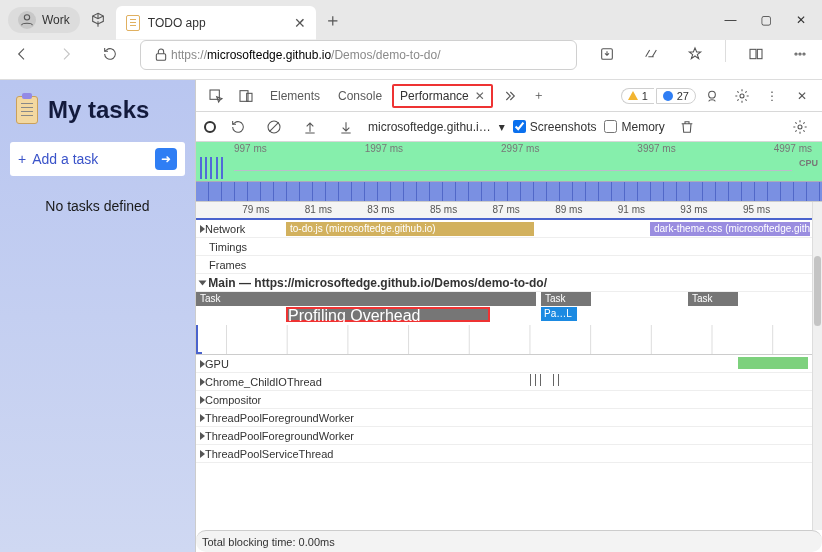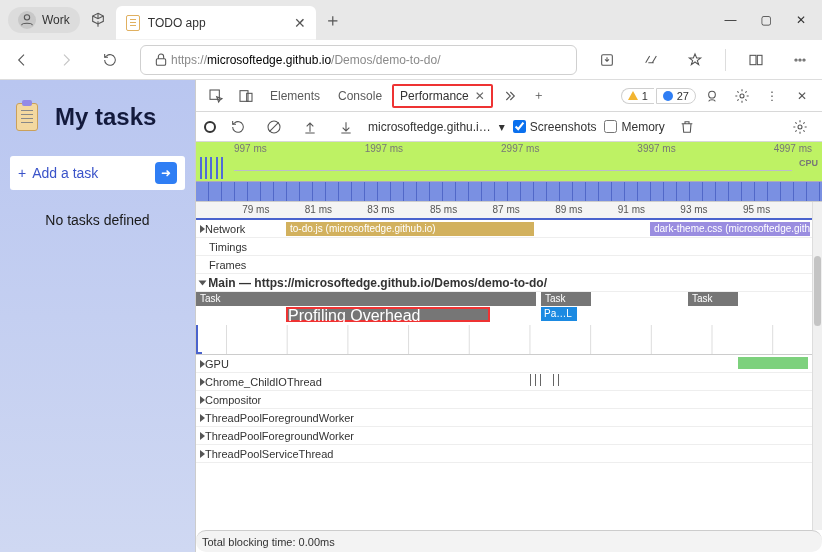--- a/index.html
+++ b/index.html
@@ -7,28 +7,28 @@
   .titlebar { height: 40px; display: flex; align-items: center; background: #e8e8e8; padding: 0 8px; gap: 8px; }
   .profile-pill { display: flex; align-items: center; gap: 6px; background: #dcdcdc; border-radius: 14px; padding: 4px 10px; }
   .avatar { width:18px; height:18px; border-radius:50%; background:#c8c8c8; display:flex; align-items:center; justify-content:center; }
   .cube-icon { width: 20px; height: 20px; display: flex; align-items: center; justify-content: center; color:#555; }
   .tab { height: 34px; background: #fff; border-radius: 6px 6px 0 0; display: flex; align-items: center; padding: 0 10px; gap: 8px; min-width: 200px; margin-top:6px; box-shadow: 0 -1px 0 rgba(0,0,0,.05) inset;}
   .tab .favicon { width:14px; height:16px; background:#fff; border:1px solid #e0b060; border-radius:2px; position:relative;}
   .tab .favicon::before { content:""; position:absolute; left:3px; top:3px; right:3px; height:7px; background:repeating-linear-gradient(#e0b060,#e0b060 1px, transparent 1px, transparent 3px);}
   .tab-close { color:#555; font-size:14px; margin-left:auto;}
   .newtab { font-size:18px; color:#555; }
   .win-controls { margin-left: auto; display: flex; gap: 24px; padding: 0 8px; color:#333; }
-  .addrbar { height: 40px; display: flex; align-items: center; padding: 0 8px; gap: 16px; border-bottom: 1px solid #ddd; }
+  .addrbar { height: 40px; display: flex; align-items: flex-start; padding: 0 8px; gap: 16px; border-bottom: 1px solid #ddd; }
   .ico { width:28px; height:28px; display:inline-flex; align-items:center; justify-content:center; color:#555; border-radius:4px; }
   .addrbar .url { flex:1; display:flex; align-items:center; padding:4px 10px; border:1px solid #d0d0d0; border-radius:6px; height:30px; background:#fff;}
   .url-gray { color:#8a8a8a; }
   .url-black { color:#000; }
   .app-area { position:absolute; left:0; top:80px; bottom:0; width:195px; padding:10px; background: linear-gradient(#b9c6f0,#cfd8f2); }
   .mytasks-hdr { display:flex; align-items:center; gap:10px; margin:6px 0 18px 6px;}
-  .mytasks-hdr h1 { font-size:24px; margin:7px; font-weight:800; color:#131a3c;}
+  .mytasks-hdr h1 { font-size:24px; margin:0; font-weight:800; color:#131a3c;}
   .clipboard { width:22px; height:28px; background:#f3d8a0; border:1px solid #caa05b; border-radius:3px; position:relative;}
   .clipboard::before{content:""; position:absolute; top:-4px; left:5px; right:5px; height:6px; background:#938ae6; border-radius:2px;}
   .clipboard::after{content:""; position:absolute; left:4px; right:4px; top:6px; height:14px; background:repeating-linear-gradient(#888,#888 1px, transparent 1px, transparent 4px);}
   .addtask { background:#fff; height:34px; border-radius:3px; display:flex; align-items:center; justify-content:space-between; padding:0 8px; }
   .addtask-left { display:flex; align-items:center; gap:6px; color:#3a53c9; font-size:14px;}
   .addbadge { width:22px; height:22px; background:#2f7ef4; border-radius:4px; display:flex; align-items:center; justify-content:center; color:#fff;}
   .no-tasks { text-align:center; margin-top:22px; font-size:14px; color:#1a1a1a; }
 
   .devtools { position:absolute; left:195px; right:0; top:80px; bottom:0; background:#fff; border-left:1px solid #ccc; display:flex; flex-direction:column; }
   .dt-tabs { height:32px; display:flex; align-items:center; border-bottom:1px solid #d8d8d8; padding:0 6px; gap:2px; }
@@ -36,21 +36,21 @@
   .dt-tab { padding:4px 8px; color:#5a5a5a; }
   .perf-tab { border:2px solid #e33; border-radius:2px; display:flex; align-items:center; gap:6px; padding:3px 6px;}
   .badge-warn { display:inline-flex; align-items:center; gap:4px; border:1px solid #d0d0d0; border-radius:10px 0 0 10px; padding:1px 6px; font-size:11px; border-right:none;}
   .badge-info { display:inline-flex; align-items:center; gap:4px; border:1px solid #d0d0d0; border-radius:0 10px 10px 0; padding:1px 6px; font-size:11px;}
   .tri-y { width:0;height:0;border-left:5px solid transparent;border-right:5px solid transparent;border-bottom:9px solid #f2b430;}
   .dot-b { width:10px;height:10px;border-radius:50%;background:#2f7ef4;}
   .dt-toolbar { height:30px; display:flex; align-items:center; gap:8px; padding:0 8px; border-bottom:1px solid #d8d8d8;}
   .rec { width:12px;height:12px;border:2px solid #333;border-radius:50%;}
   .chk { display:flex; align-items:center; gap:4px; }
   .chk input { accent-color:#0a70ee; margin:0;}
-  .overview { height:60px; border-bottom:1px solid #ccc; position:relative; background:#bef264; }
+  .overview { height:60px; border-bottom:1px solid #ccc; position:relative; background:#86efac; }
   .ov-ticks { position:absolute; left:38px; right:10px; top:0; height:12px; color:#777; font-size:10px; display:flex; justify-content:space-between; padding-top:1px;}
   .ov-cpu { position:absolute; right:4px; top:16px; font-size:9px; color:#777; font-weight:bold;}
   .ov-net { position:absolute; right:4px; top:41px; font-size:9px; color:#777; font-weight:bold;}
   .ov-marks { position:absolute; left:0; top:13px; width:38px; bottom:0;}
   .ov-marks .m { position:absolute; top:2px; bottom:22px; width:2px; background:#506bd8;}
   .ov-bars { position:absolute; left:0; right:0; bottom:0; height:20px; background:repeating-linear-gradient(90deg,#7a90e2,#7a90e2 12px,#5168c8 12px,#5168c8 13px); border-top:1px solid #aab;}
   .ov-cpuline { position:absolute; left:38px; right:30px; top:28px; height:1px; background:#bcbccc;}
   .flame-wrap { flex:1; position:relative; overflow:hidden;}
   .flame-scroll { width:10px; position:absolute; right:0; top:0; bottom:0; background:#f0f0f0; border-left:1px solid #ddd;}
   .flame-scroll .thumb { position:absolute; left:1px; right:1px; top:54px; height:70px; background:#c4c4c4; border-radius:4px;}

